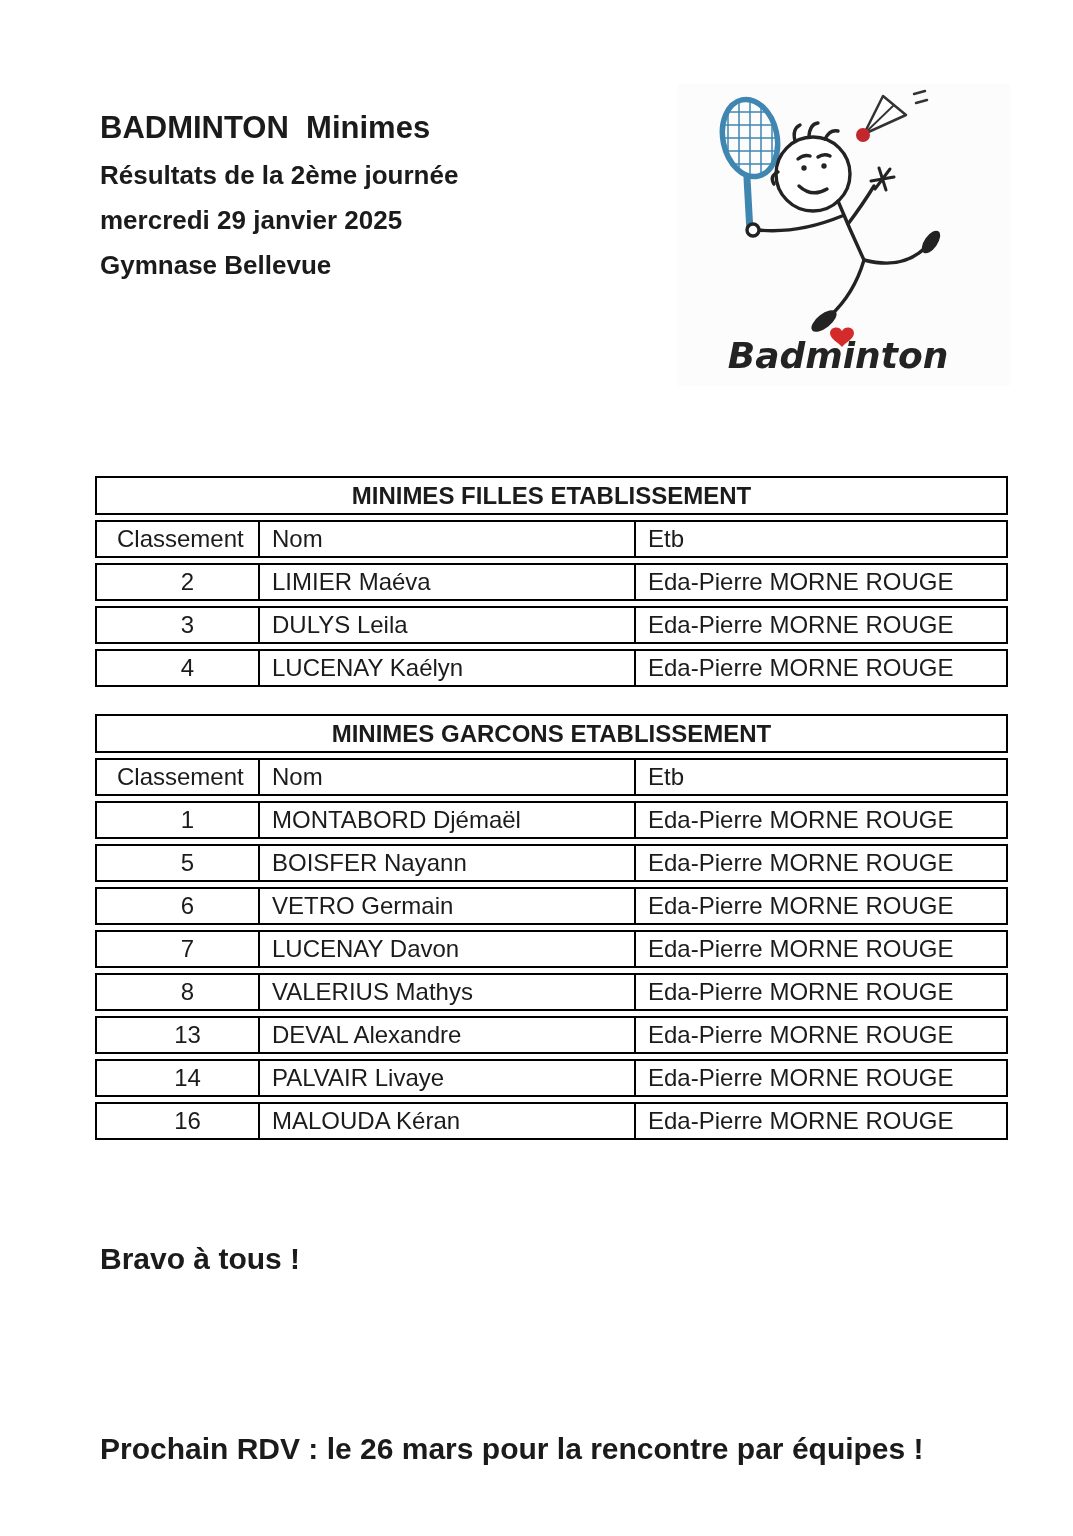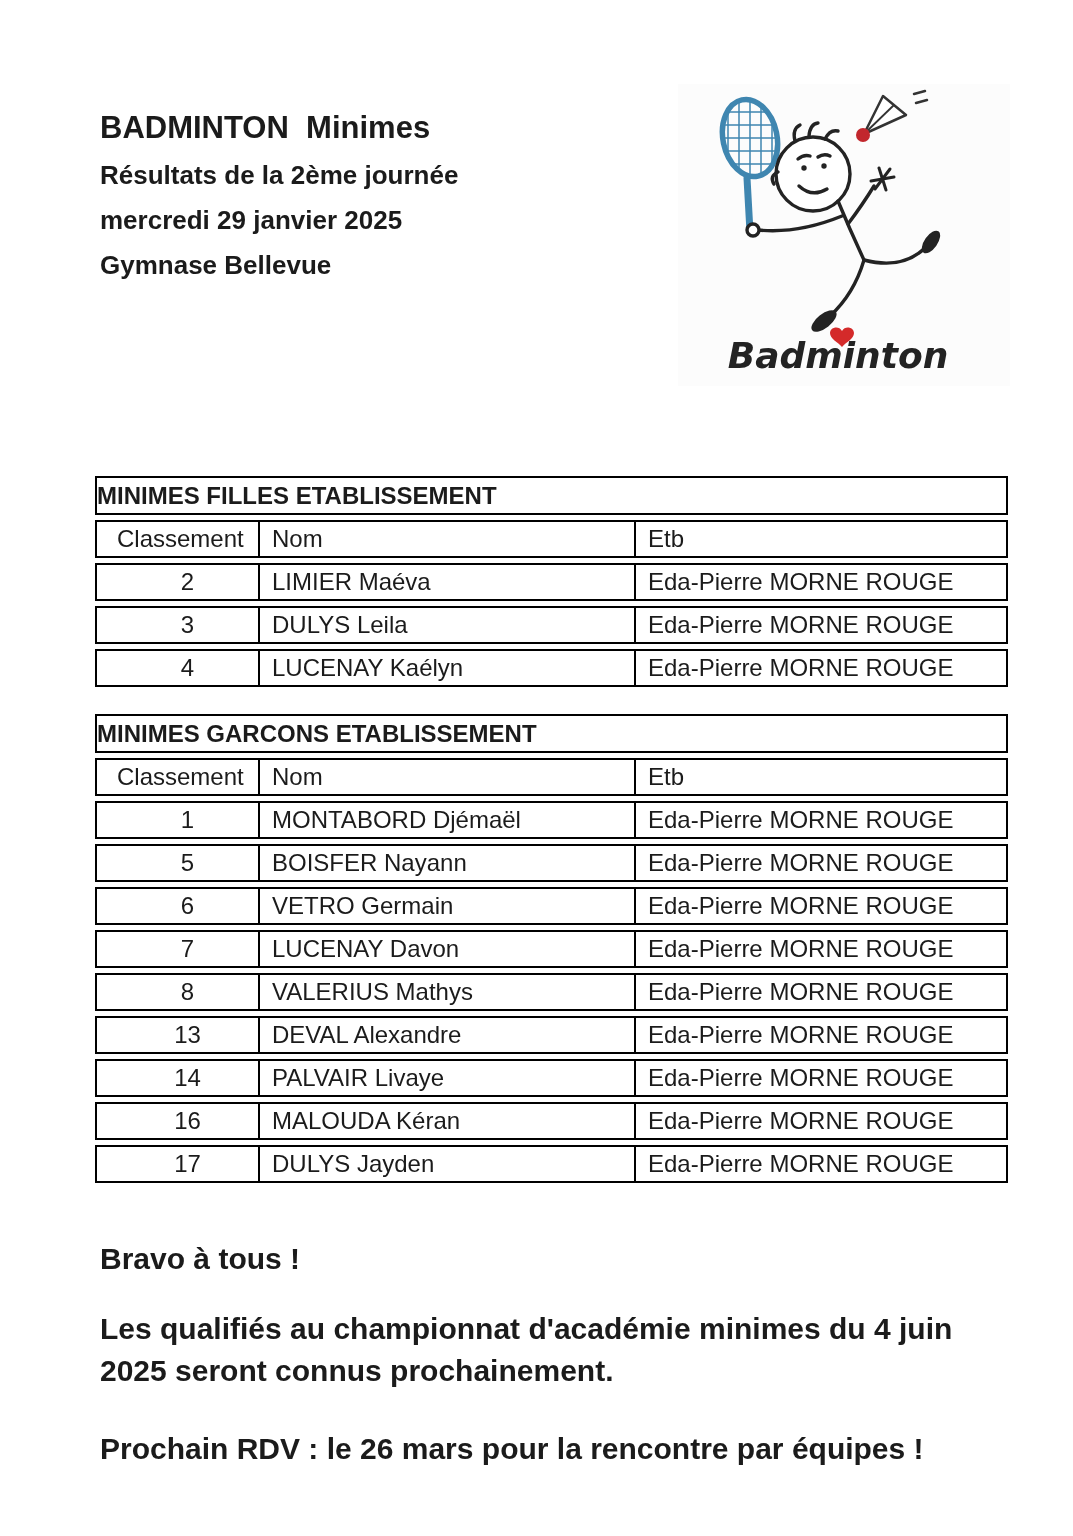--- a/index.html
+++ b/index.html
@@ -13,21 +13,21 @@
 
   .logo { position:absolute; left:678px; top:84px; width:332px; height:302px; background:#fcfcfc; }
   .logo svg { display:block; width:100%; height:100%; }
 
   .results-table { position:absolute; left:95px; width:913px; border-collapse:separate; border-spacing:0 5px; table-layout:fixed; }
   .t-filles { top:471px; }
   .t-garcons { top:709px; }
   .col-class { width:165px; }
   .col-nom { width:376px; }
   .col-etb { width:372px; }
-  th.t-title { border:2px solid #000; font-size:24px; font-weight:700; text-align:left; height:39px; }
+  th.t-title { border:2px solid #000; font-size:24px; font-weight:700; text-align:center; height:39px; }
   th.h-cell, .results-table td { border:2px solid #000; border-left:none; font-size:24px; font-weight:400; text-align:left; height:38px; padding:0 12px; }
   th.h-cell:first-child, .results-table td:first-child { border-left:2px solid #000000;padding-left:20px; }
   td.c-class { text-align:center; padding:0; }
 
   .footer-text { position:absolute; left:100px; font-weight:700; font-size:30px; line-height:42px; }
   .f1 { top:1238px; }
   .f2 { top:1308px; width:912px; }
   .f3 { top:1428px; }
 </style>
 </head>
@@ -185,25 +185,19 @@
       <tr>
         <td class="c-class">14</td>
         <td>PALVAIR Livaye</td>
         <td>Eda-Pierre MORNE ROUGE</td>
       </tr>
       <tr>
         <td class="c-class">16</td>
         <td>MALOUDA Kéran</td>
         <td>Eda-Pierre MORNE ROUGE</td>
       </tr>
-      <tr>
-        <td class="c-class">17</td>
-        <td>DULYS Jayden</td>
-        <td>Eda-Pierre MORNE ROUGE</td>
-      </tr>
     </tbody>
   </table>
 
   <p class="footer-text f1">Bravo à tous !</p>
-  <p class="footer-text f2">Les qualifiés au championnat d'académie minimes du 4 juin 2025 seront connus prochainement.</p>
   <p class="footer-text f3">Prochain RDV : le 26 mars pour la rencontre par équipes !</p>
 
 </div>
 
 </body></html>

